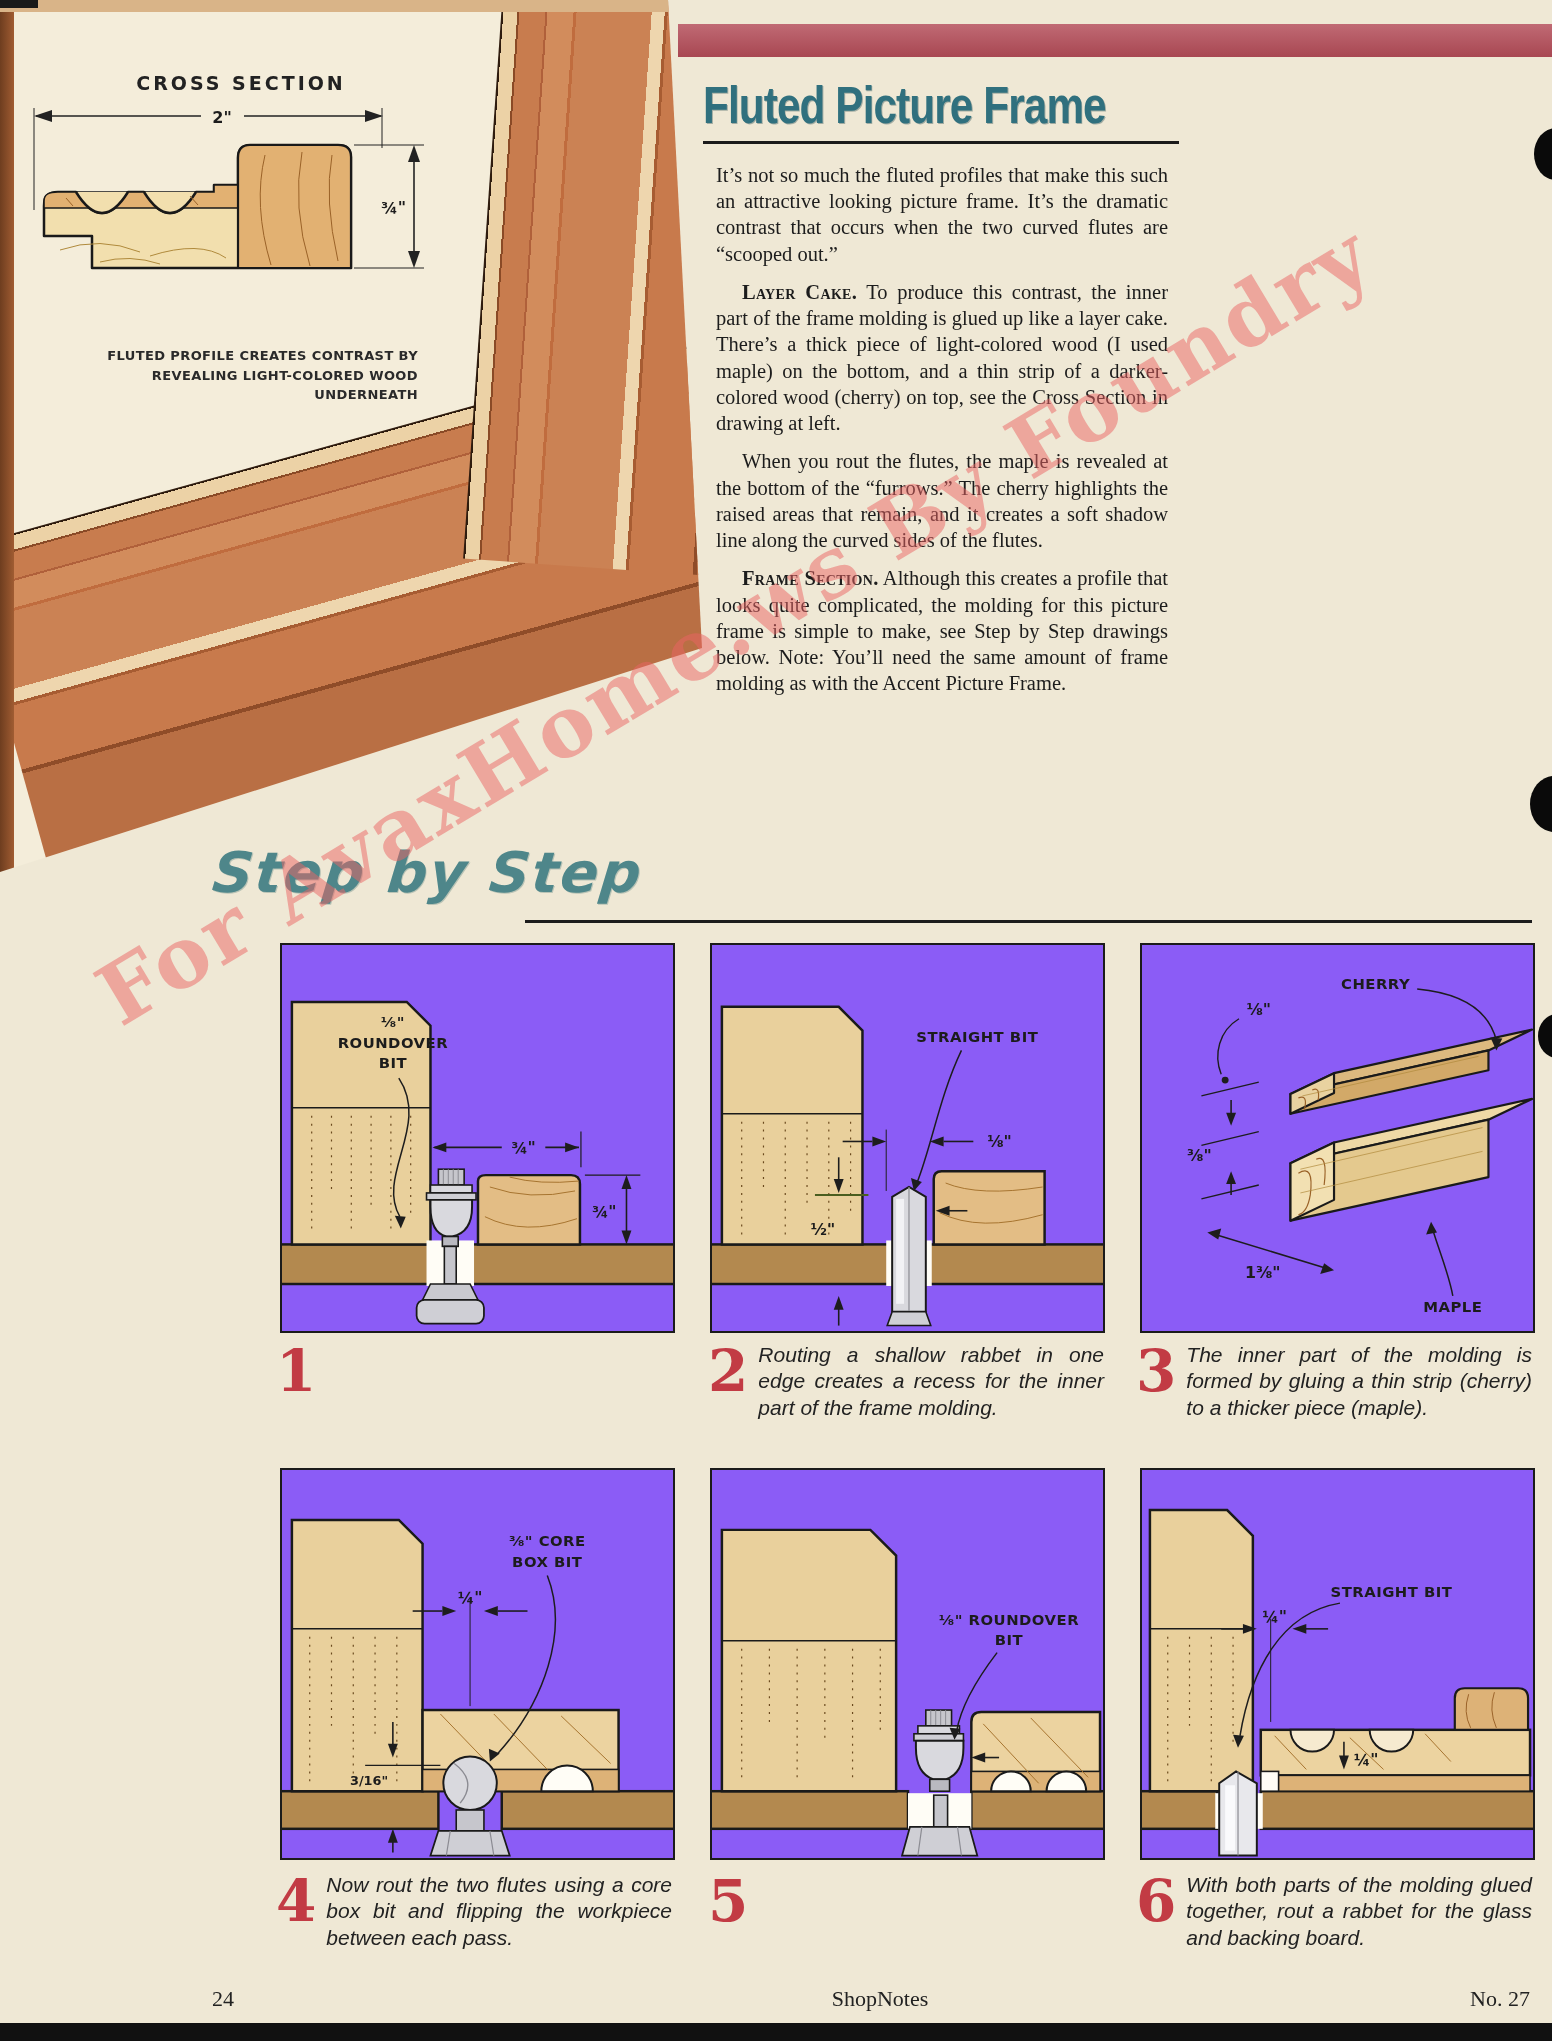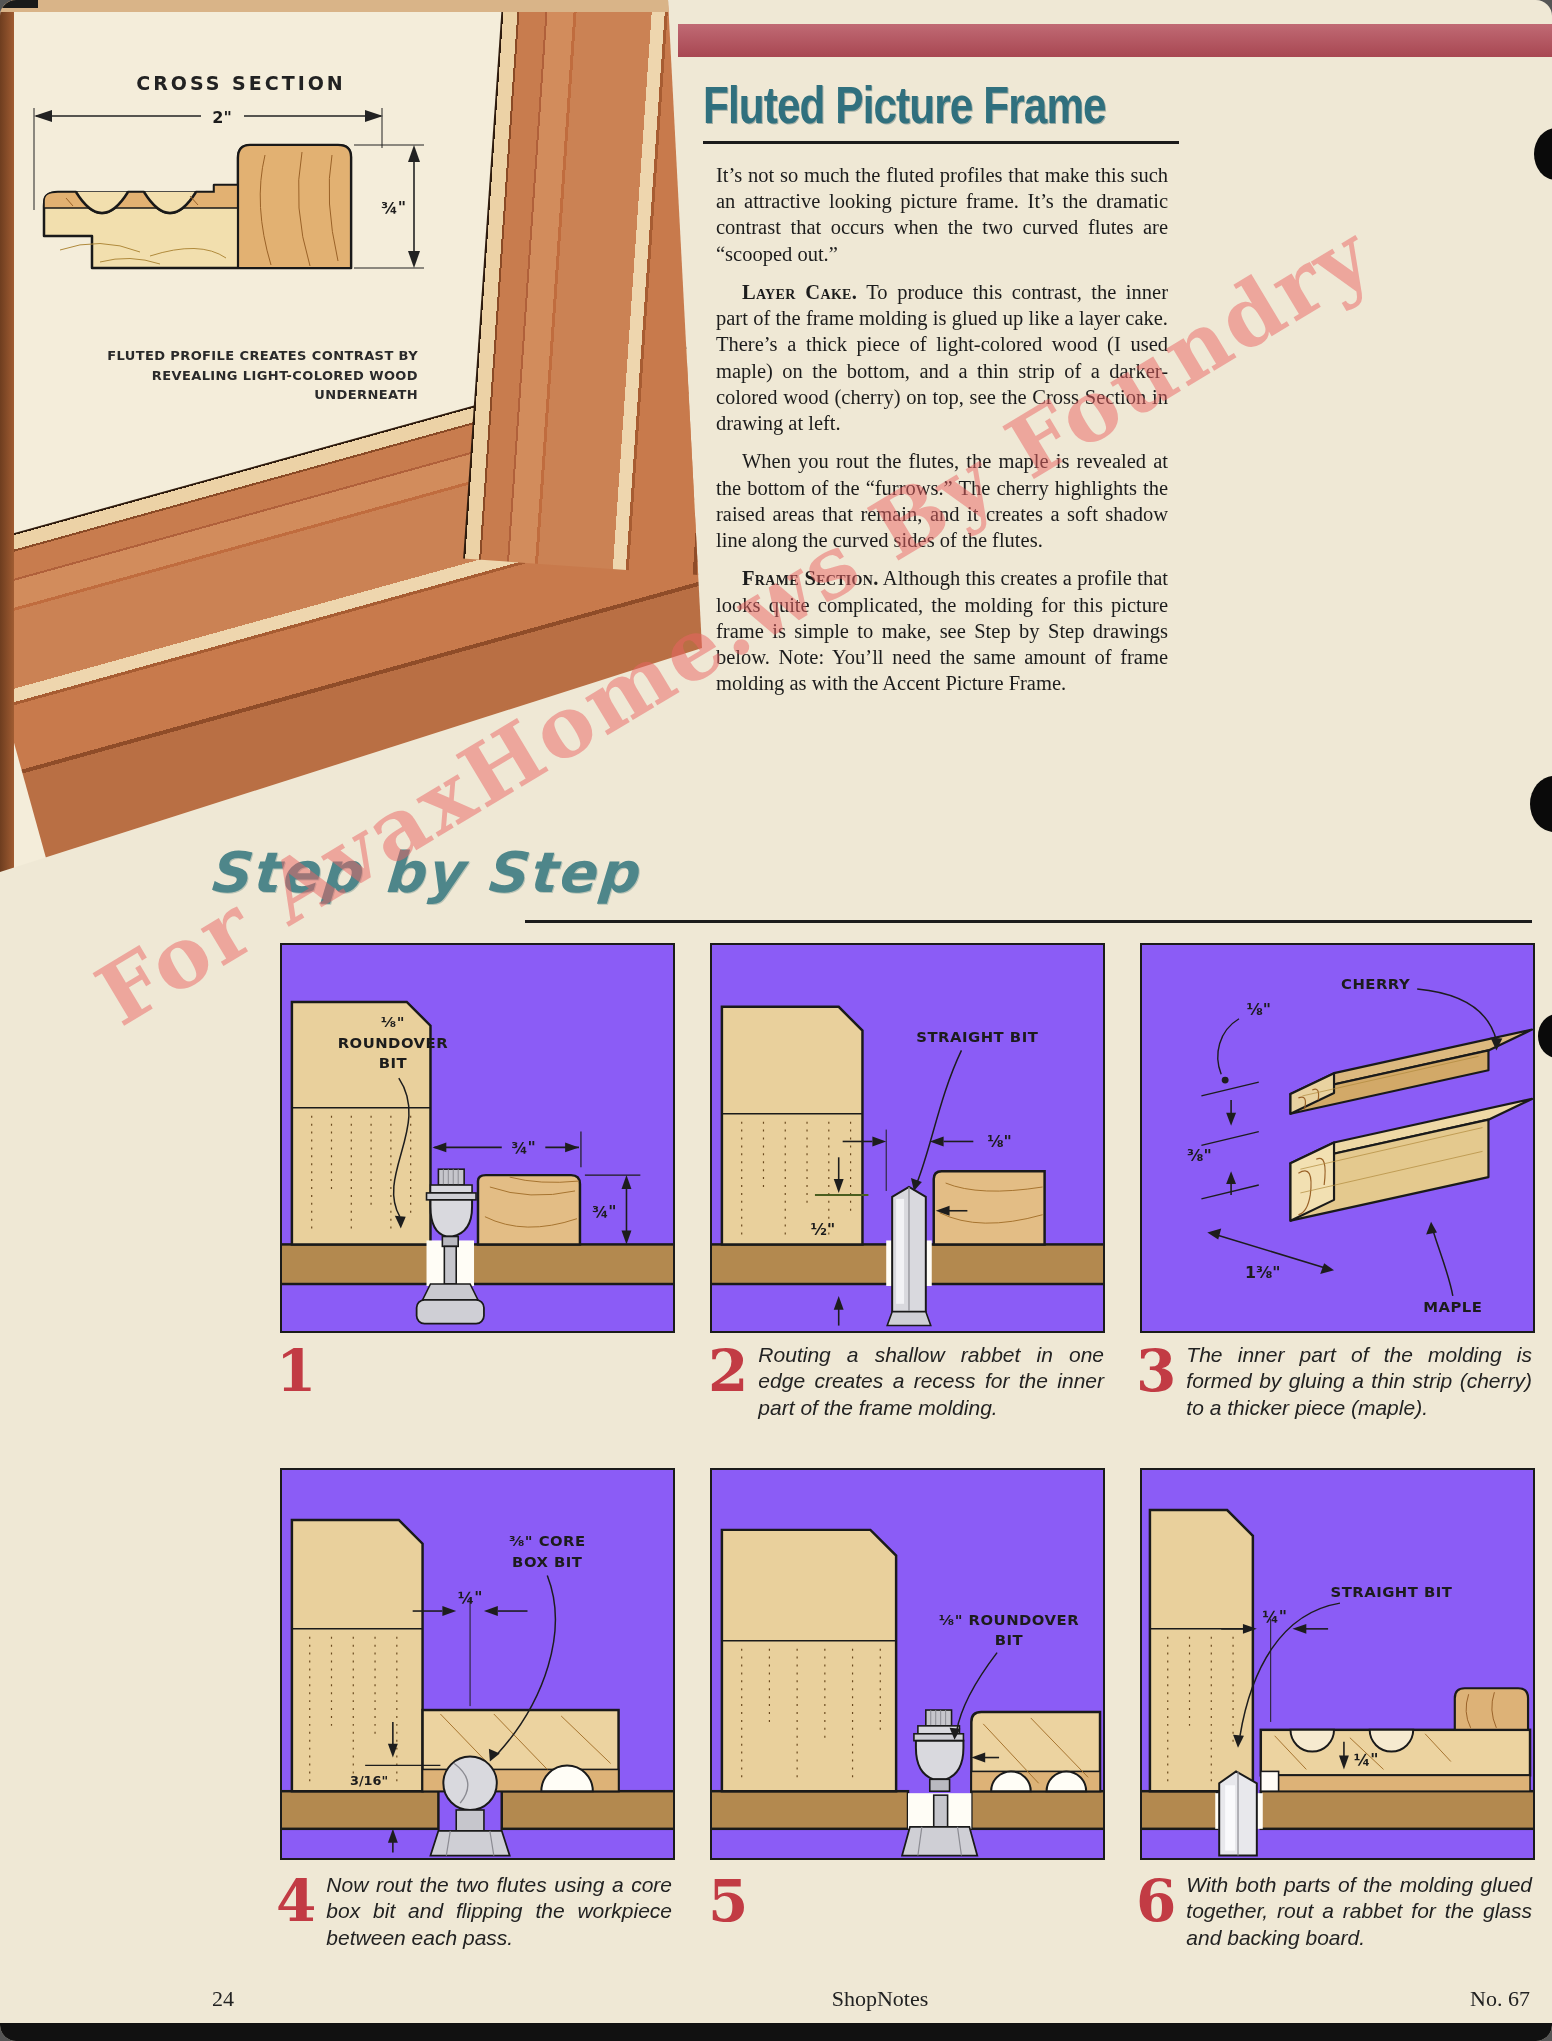--- a/index.html
+++ b/index.html
@@ -1,17 +1,17 @@
 <!DOCTYPE html>
 <html><head>
 <meta charset="utf-8">
 <style>
   html,body{margin:0;padding:0;background:#555;}
   #page{position:relative;width:1552px;height:2041px;background:#efe8d5;overflow:hidden;
-        font-family:"Liberation Serif",serif;color:#1c1c1c;border-radius:16px;}
+        font-family:"Liberation Serif",serif;color:#1c1c1c;}
   
   #photo{position:absolute;left:0;top:0;width:712px;height:905px;background:#f4edda;
          clip-path:polygon(0 0,668px 0,702px 648px,0 872px);}
   .band{position:absolute;}
   .band-right{left:505px;top:-40px;width:265px;height:600px;transform:rotate(4deg);transform-origin:top left;
     background:linear-gradient(to right,#2f1c0e 0 2px,#ecd2a6 2px 16px,#8a4a26 16px 18px,#c87c4e 18px 44px,
     #b0603a 44px 46px,#d28c5c 46px 72px,#c06c3e 72px 75px,#cb8254 75px 150px,#eed6ae 150px 163px,
     #a75c32 163px 166px,#c87a4c 166px 230px,#8f4c28 230px 234px,#b96f44 234px 100%);}
   .band-bottom{left:-40px;top:548px;width:940px;height:380px;transform:rotate(-15.5deg);transform-origin:top left;
     background:linear-gradient(to bottom,#2f1c0e 0 2px,#ecd2a6 2px 16px,#8a4a26 16px 18px,#c87c4e 18px 44px,
@@ -384,16 +384,16 @@
   </div>
 
   <div id="watermark">For AvaxHome.ws By Foundry</div>
   <div class="notch" style="left:1534px;top:128px;width:44px;height:52px;"></div>
   <div class="notch" style="left:1530px;top:776px;width:48px;height:56px;"></div>
   <div class="notch" style="left:1538px;top:1014px;width:38px;height:44px;"></div>
   <div id="corner-mark"></div>
 
   <div class="foot" style="left:212px;">24</div>
   <div class="foot" style="left:780px;width:200px;text-align:center;">ShopNotes</div>
-  <div class="foot" style="left:1380px;width:150px;text-align:right;">No. 67</div>
+  <div class="foot" style="left:1380px;width:150px;text-align:right;">No. 27</div>
   <div id="bottom-bar"></div>
 
 </div>
 
 </body></html>

